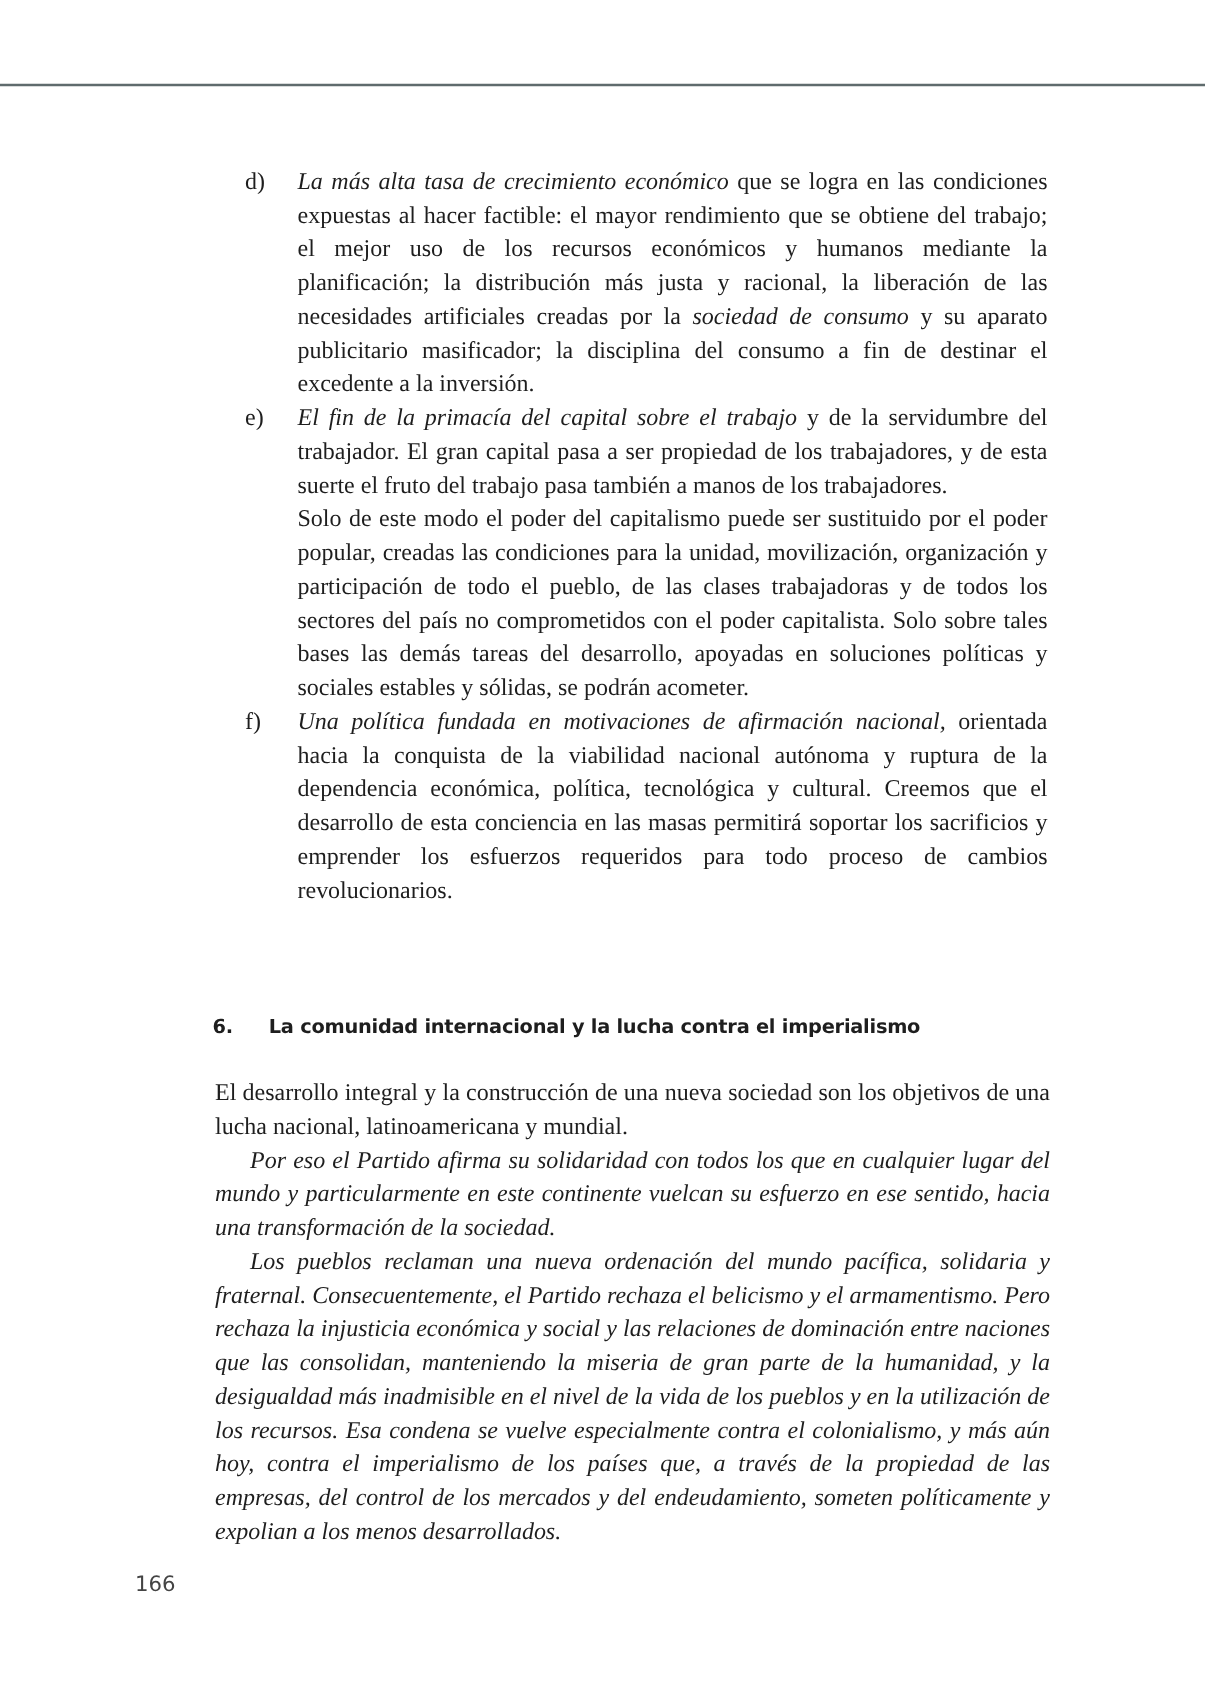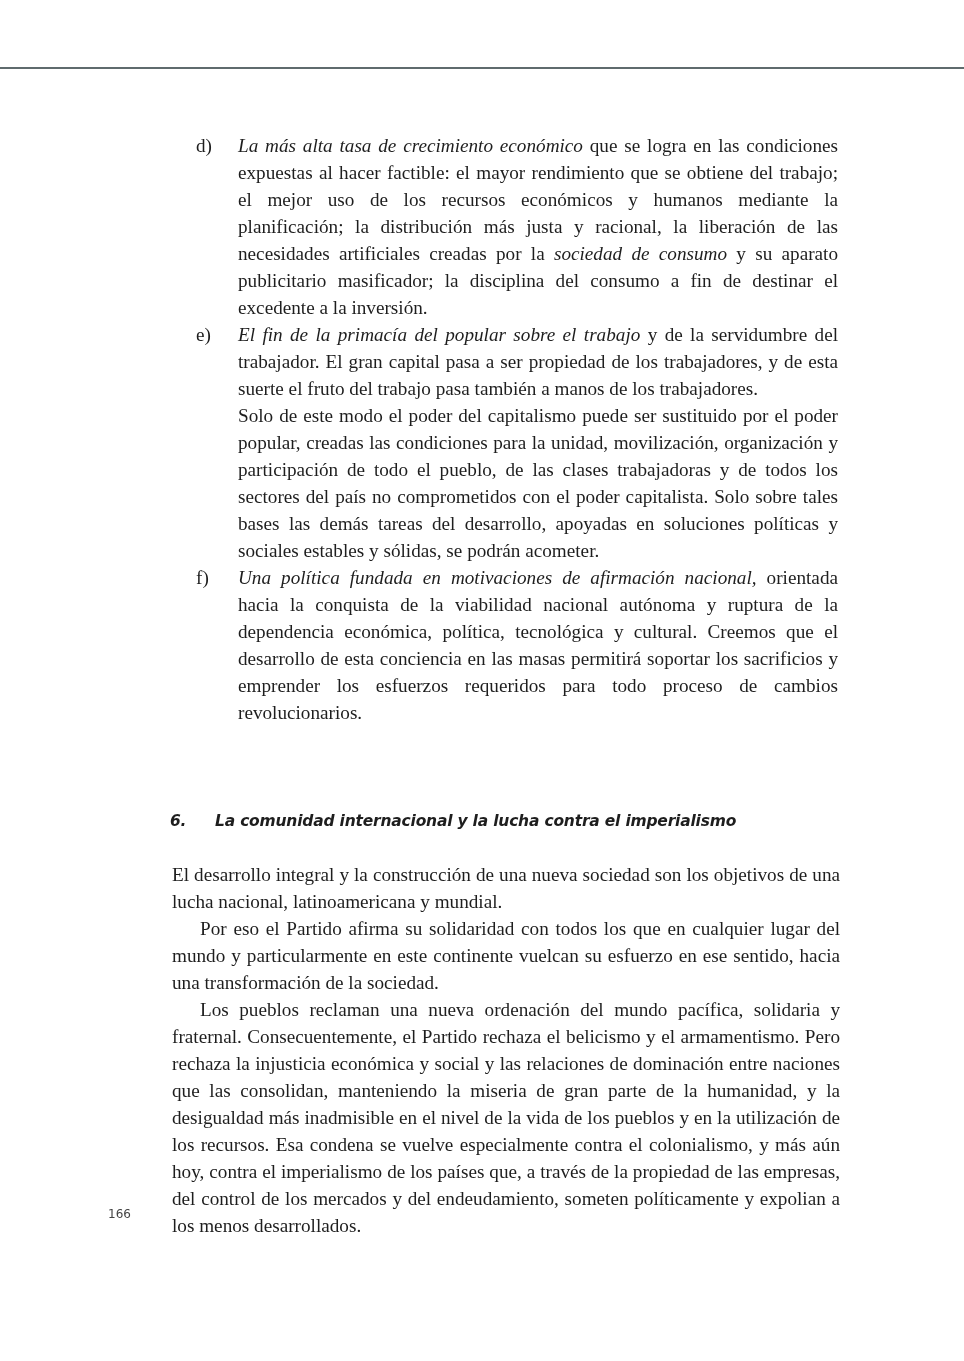--- a/index.html
+++ b/index.html
@@ -6,40 +6,40 @@
   body { width: 964px; height: 1361px; position: relative; overflow: hidden;
          font-family: "Liberation Serif", "DejaVu Serif", serif; color: #1e1e1e; }
   .top-rule { position: absolute; left: 0; top: 67px; width: 964px; height: 2px; background: #5f6b6d; }
   .list { position: absolute; left: 196px; top: 132px; width: 642px; }
   .item { position: relative; padding-left: 42px; }
   .item .label { position: absolute; left: 0; top: 0; }
   .para { font-size: 19.2px; line-height: 27px; text-align: justify; hyphens: manual; margin: 0; }
   .para em { }
   .heading { position: absolute; left: 170px; top: 808px; width: 668px;
              font-family: "DejaVu Sans", "Liberation Sans", sans-serif; font-weight: bold;
-             font-size: 15.5px; line-height: 27px; letter-spacing: -0.2px; font-style: italic; }
+             font-size: 15.5px; line-height: 27px; letter-spacing: -0.2px; }
   .heading .num { display: inline-block; width: 45px; }
   .body-text { position: absolute; left: 172px; top: 861px; width: 668px; }
-  .body-text .indent { text-indent: 28px; }
-  .page-number { position: absolute; left: 108px; top: 1207px;
-                 font-family: "DejaVu Sans", sans-serif; font-size: 12px; color: #444; }
+  .body-text .indent { text-indent: 28px; font-style: italic; }
+  .page-number { position: absolute; left: 108px; top: 1258px;
+                 font-family: "DejaVu Sans", sans-serif; font-size: 17px; color: #444; }
 </style>
 </head>
 <body>
 
 <div class="top-rule"></div>
 
 <div class="list">
   <div class="item">
     <span class="para label">d)</span>
     <p class="para"><em>La más alta tasa de crecimiento económico</em><span> que se logra en las condiciones expuestas al hacer factible: el mayor rendimiento que se obtiene del trabajo; el mejor uso de los recursos económicos y humanos mediante la planificación; la distribución más justa y racional, la liberación de las necesidades artificiales creadas por la </span><em>sociedad de consumo</em><span> y su aparato publicitario masificador; la disciplina del consumo a fin de destinar el excedente a la inversión.</span></p>
   </div>
   <div class="item">
     <span class="para label">e)</span>
-    <p class="para"><em>El fin de la primacía del popular sobre el trabajo</em><span> y de la servidumbre del trabajador. El gran capital pasa a ser propiedad de los trabajadores, y de esta suerte el fruto del trabajo pasa también a manos de los trabajadores.</span></p>
+    <p class="para"><em>El fin de la primacía del capital sobre el trabajo</em><span> y de la servidumbre del trabajador. El gran capital pasa a ser propiedad de los trabajadores, y de esta suerte el fruto del trabajo pasa también a manos de los trabajadores.</span></p>
     <p class="para">Solo de este modo el poder del capitalismo puede ser sustituido por el poder popular, creadas las condiciones para la unidad, movilización, organización y participación de todo el pueblo, de las clases trabajadoras y de todos los sectores del país no comprometidos con el poder capitalista. Solo sobre tales bases las demás tareas del desarrollo, apoyadas en soluciones políticas y sociales estables y sólidas, se podrán acometer.</p>
   </div>
   <div class="item">
     <span class="para label">f)</span>
     <p class="para"><em>Una política fundada en motivaciones de afirmación nacional,</em><span> orientada hacia la conquista de la viabilidad nacional autónoma y ruptura de la dependencia económica, política, tecnológica y cultural. Creemos que el desarrollo de esta conciencia en las masas permitirá soportar los sacrificios y emprender los esfuerzos requeridos para todo proceso de cambios revolucionarios.</span></p>
   </div>
 </div>
 
 <div class="heading">
   <span class="num">6.</span><span>La comunidad internacional y la lucha contra el imperialismo</span>

